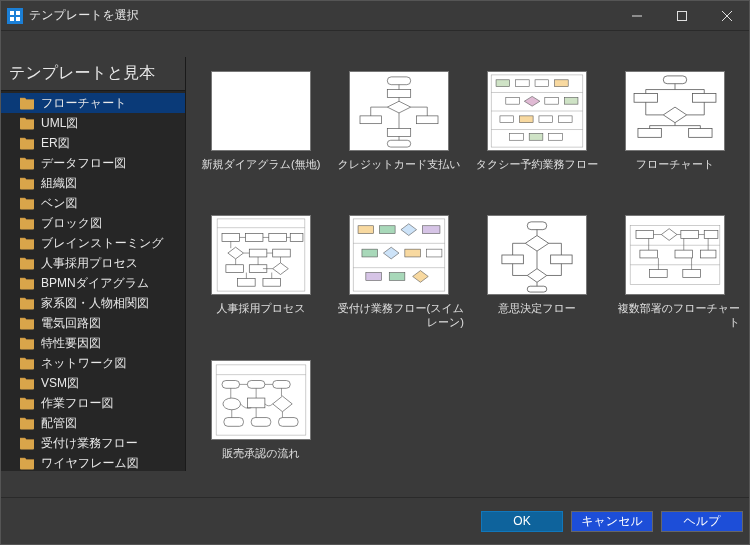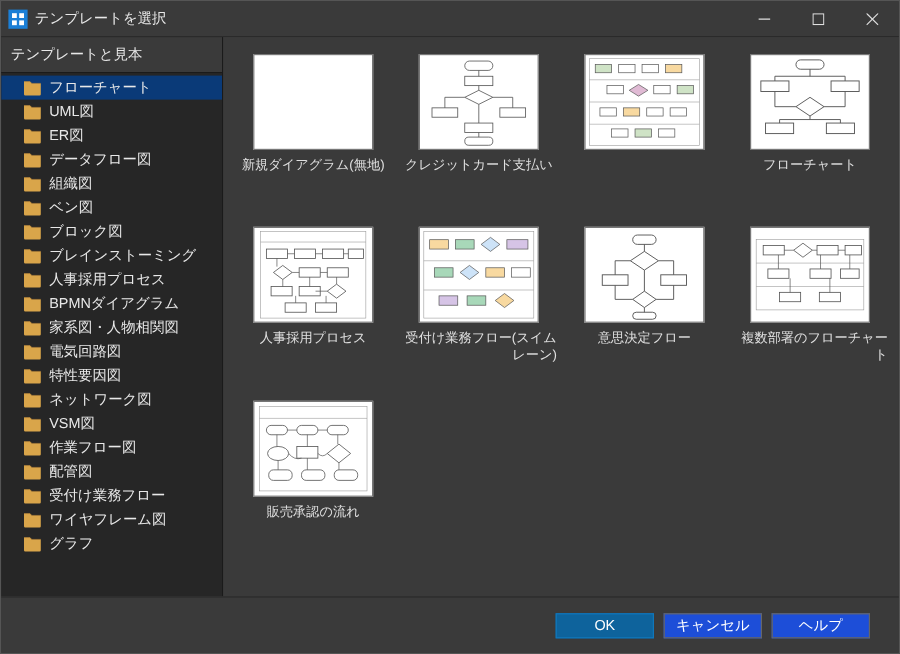--- a/index.html
+++ b/index.html
@@ -1,37 +1,37 @@
 <!DOCTYPE html>
 <html><head>
 <meta charset="utf-8">
 <style>
   * { margin: 0; padding: 0; box-sizing: border-box; }
   html, body { width: 750px; height: 545px; overflow: hidden; background: #2b2b2b; font-family: "Yu Gothic UI", "Meiryo", sans-serif; font-size: 12px; color: #e0e0e0; }
-  .window { width: 750px; height: 545px; display: flex; flex-direction: column; border: 1px solid #555; background: #3a3a3a; }
+  .window { width: 750px; height: 545px; display: flex; flex-direction: column; border: 1px solid #555; background: #3a3a3a; gap: 26px; }
   .titlebar { height: 30px; background: #3a3a3a; display: flex; align-items: center; padding-left: 6px; border-bottom: 1px solid #2a2a2a; }
   .titlebar-icon { width: 16px; height: 16px; background: #1b7fd6; margin-right: 6px; display:flex; align-items:center; justify-content:center;}
   .titlebar-icon svg { width:12px; height:12px; }
   .titlebar-title { flex: 1; font-size: 12px; color: #e8e8e8; }
   .win-btn { width: 45px; height: 30px; display: flex; align-items: center; justify-content: center; color: #e0e0e0; }
   .content { flex: 1; display: flex; min-height: 0; background: #3a3a3a; }
   .sidebar { width: 185px; background: #262626; display: flex; flex-direction: column; border-right: 1px solid #1a1a1a; }
-  .sidebar-header { padding: 6px 8px; font-size: 12px; background: #3a3a3a; color: #e8e8e8; border-bottom: 1px solid #1a1a1a; }
+  .sidebar-header { padding: 6px 8px; font-size: 16px; background: #3a3a3a; color: #e8e8e8; border-bottom: 1px solid #1a1a1a; }
   .tree { flex: 1; overflow-y: auto; padding: 2px 0; }
   .tree-item { display: flex; align-items: center; padding: 2px 0 2px 18px; height: 20px; cursor: default; }
   .tree-item.selected { background: #0a3a78; }
   .folder-icon { width: 16px; height: 14px; margin-right: 6px; }
   .tree-label { font-size: 12px; color: #e8e8e8; white-space: nowrap; }
   .gallery { flex: 1; overflow: auto; padding: 14px 10px; background: #3a3a3a; }
   .grid { display: grid; grid-template-columns: repeat(4, 130px); gap: 30px 8px; justify-content: start; }
   .card { width: 130px; display: flex; flex-direction: column; align-items: center; cursor: default; }
   .thumb { width: 100px; height: 80px; background: #fff; border: 1px solid #777; display:flex; align-items:center; justify-content:center; overflow:hidden;}
   .thumb svg { width: 100%; height: 100%; }
   .card-label { margin-top: 6px; font-size: 11px; color: #e0e0e0; text-align: right; line-height: 1.3; min-height: 28px; }
-  .footer { height: 47px; background: #3a3a3a; border-top: 1px solid #2a2a2a; display: flex; align-items: center; justify-content: flex-end; padding-right: 24px; gap: 8px; }
+  .footer { height: 47px; background: #3a3a3a; border-top: 1px solid #2a2a2a; display: flex; align-items: center; justify-content: flex-end; padding-right: 6px; gap: 8px; }
   .btn { height: 21px; min-width: 82px; font-size: 12px; color: #fff; background: #1d4ed8; border: 1px solid #666; display:flex; align-items:center; justify-content:center; cursor: default; }
   .btn.primary { background: #0e639c; border-color: #1177bb; }
 </style>
 </head>
 <body>
 
 <div class="window">
 
   <div class="titlebar">
     <div class="titlebar-icon">
@@ -263,20 +263,21 @@
                   <rect x="12" y="45" width="14" height="7" fill="#fff"></rect>
                   <rect x="32" y="45" width="14" height="7" fill="#f8d9a0"></rect>
                   <rect x="52" y="45" width="14" height="7" fill="#fff"></rect>
                   <rect x="72" y="45" width="14" height="7" fill="#fff"></rect>
                   <rect x="22" y="63" width="14" height="7" fill="#fff"></rect>
                   <rect x="42" y="63" width="14" height="7" fill="#cfe3c6"></rect>
                   <rect x="62" y="63" width="14" height="7" fill="#fff"></rect>
                 </g>
               </svg>
             </div>
+            <div class="card-label">タクシー予約業務フロー</div>
           </div>
           <div class="card">
             <div class="thumb">
               <svg viewBox="0 0 100 80">
                 <g stroke="#555" fill="#fff" stroke-width="0.8">
                   <rect x="38" y="4" width="24" height="8" rx="4"></rect>
                   <rect x="8" y="22" width="24" height="9"></rect>
                   <rect x="68" y="22" width="24" height="9"></rect>
                   <polygon points="50,36 62,44 50,52 38,44"></polygon>
                   <rect x="12" y="58" width="24" height="9"></rect>

